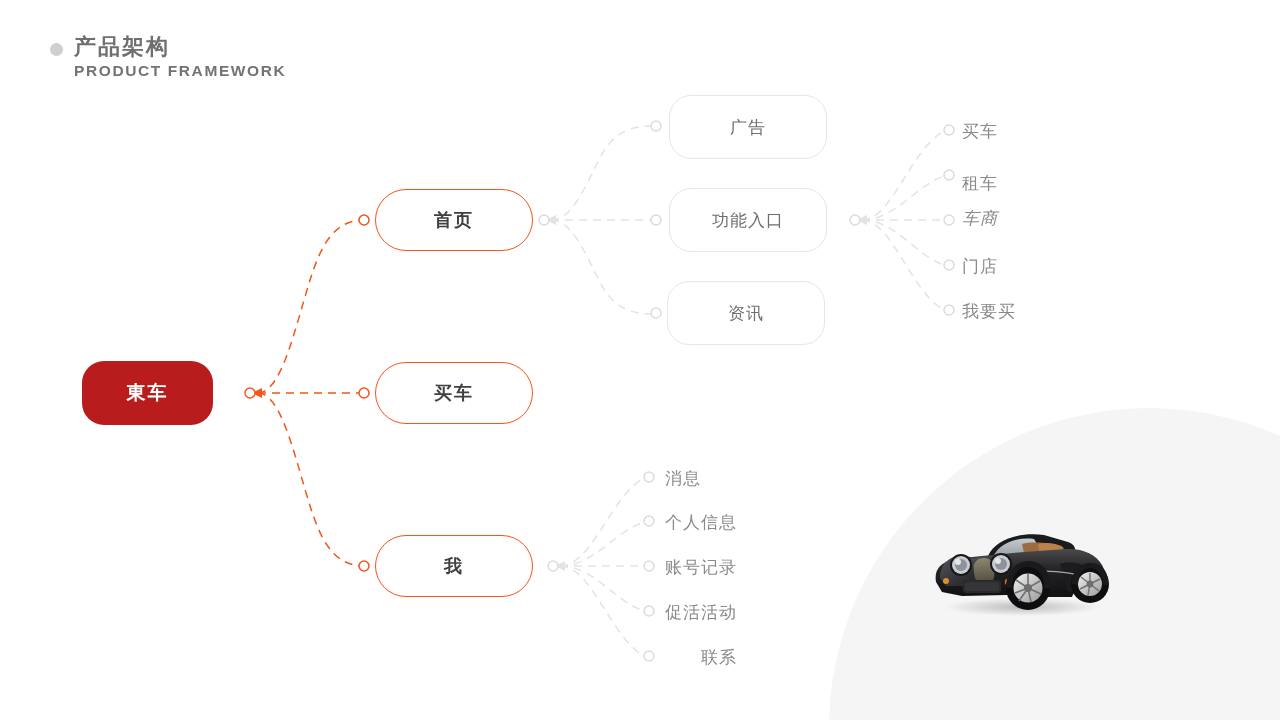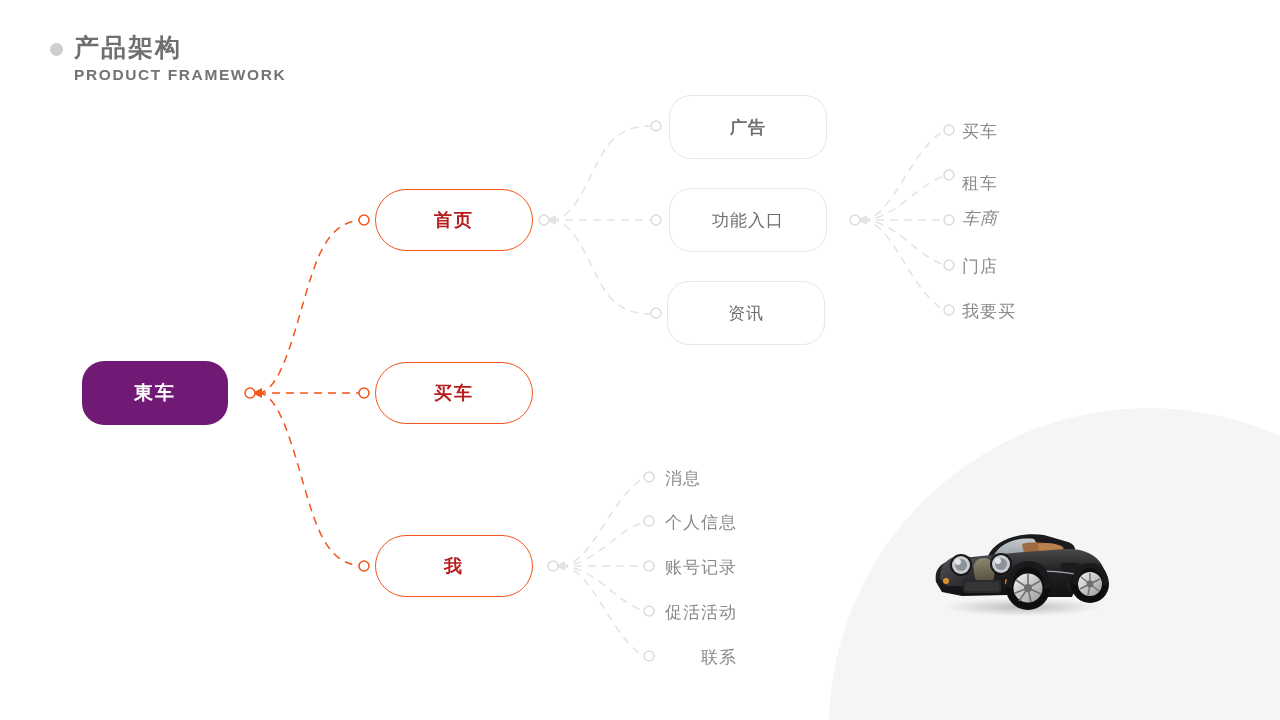--- a/index.html
+++ b/index.html
@@ -31,21 +31,21 @@
     width: 13px;
     height: 13px;
     border-radius: 50%;
     background: #cfcfcf;
     margin-top: 9px;
     margin-right: 11px;
     flex: 0 0 auto;
   }
   #header-text { display: block; }
   #page-title {
-    font-size: 25px;
+    font-size: 22px;
     font-weight: bold;
     color: #6f6f6f;
     letter-spacing: 2px;
     line-height: 1.15;
     font-family: "DejaVu Sans", "Liberation Sans", sans-serif;
   }
   #page-subtitle {
     font-size: 15.5px;
     font-weight: bold;
     color: #737373;
@@ -87,55 +87,55 @@
     position: absolute;
     box-sizing: border-box;
     display: flex;
     align-items: center;
     justify-content: center;
     text-align: center;
   }
   .node-root {
     left: 82px;
     top: 361px;
-    width: 146px;
+    width: 131px;
     height: 64px;
     border-radius: 22px;
-    background: #701a75;
+    background: #b91c1c;
     color: #ffffff;
     font-size: 19px;
     font-weight: bold;
     letter-spacing: 2px;
   }
   .node-l1 {
     width: 158px;
     height: 62px;
     border-radius: 31px;
     border: 1.6px solid #f4551a;
     background: #ffffff;
-    color: #b91c1c;
+    color: #404040;
     font-size: 18px;
     font-weight: bold;
     letter-spacing: 2px;
   }
   .node-l1.n-home  { left: 375px; top: 189px; }
   .node-l1.n-buy   { left: 375px; top: 362px; }
   .node-l1.n-me    { left: 375px; top: 535px; }
 
   .node-l2 {
     width: 158px;
     height: 64px;
     border-radius: 22px;
     border: 1.4px solid #e6e6e6;
     background: #ffffff;
     color: #6e6e6e;
     font-size: 17px;
     letter-spacing: 1px;
   }
-  .node-l2.n-ad    { left: 669px; top: 95px; font-weight: bold; }
+  .node-l2.n-ad    { left: 669px; top: 95px; }
   .node-l2.n-func  { left: 669px; top: 188px; }
   .node-l2.n-news  { left: 667px; top: 281px; }
 
   
   .leaf {
     position: absolute;
     font-size: 17px;
     color: #8a8a8a;
     letter-spacing: 1px;
     white-space: nowrap;

